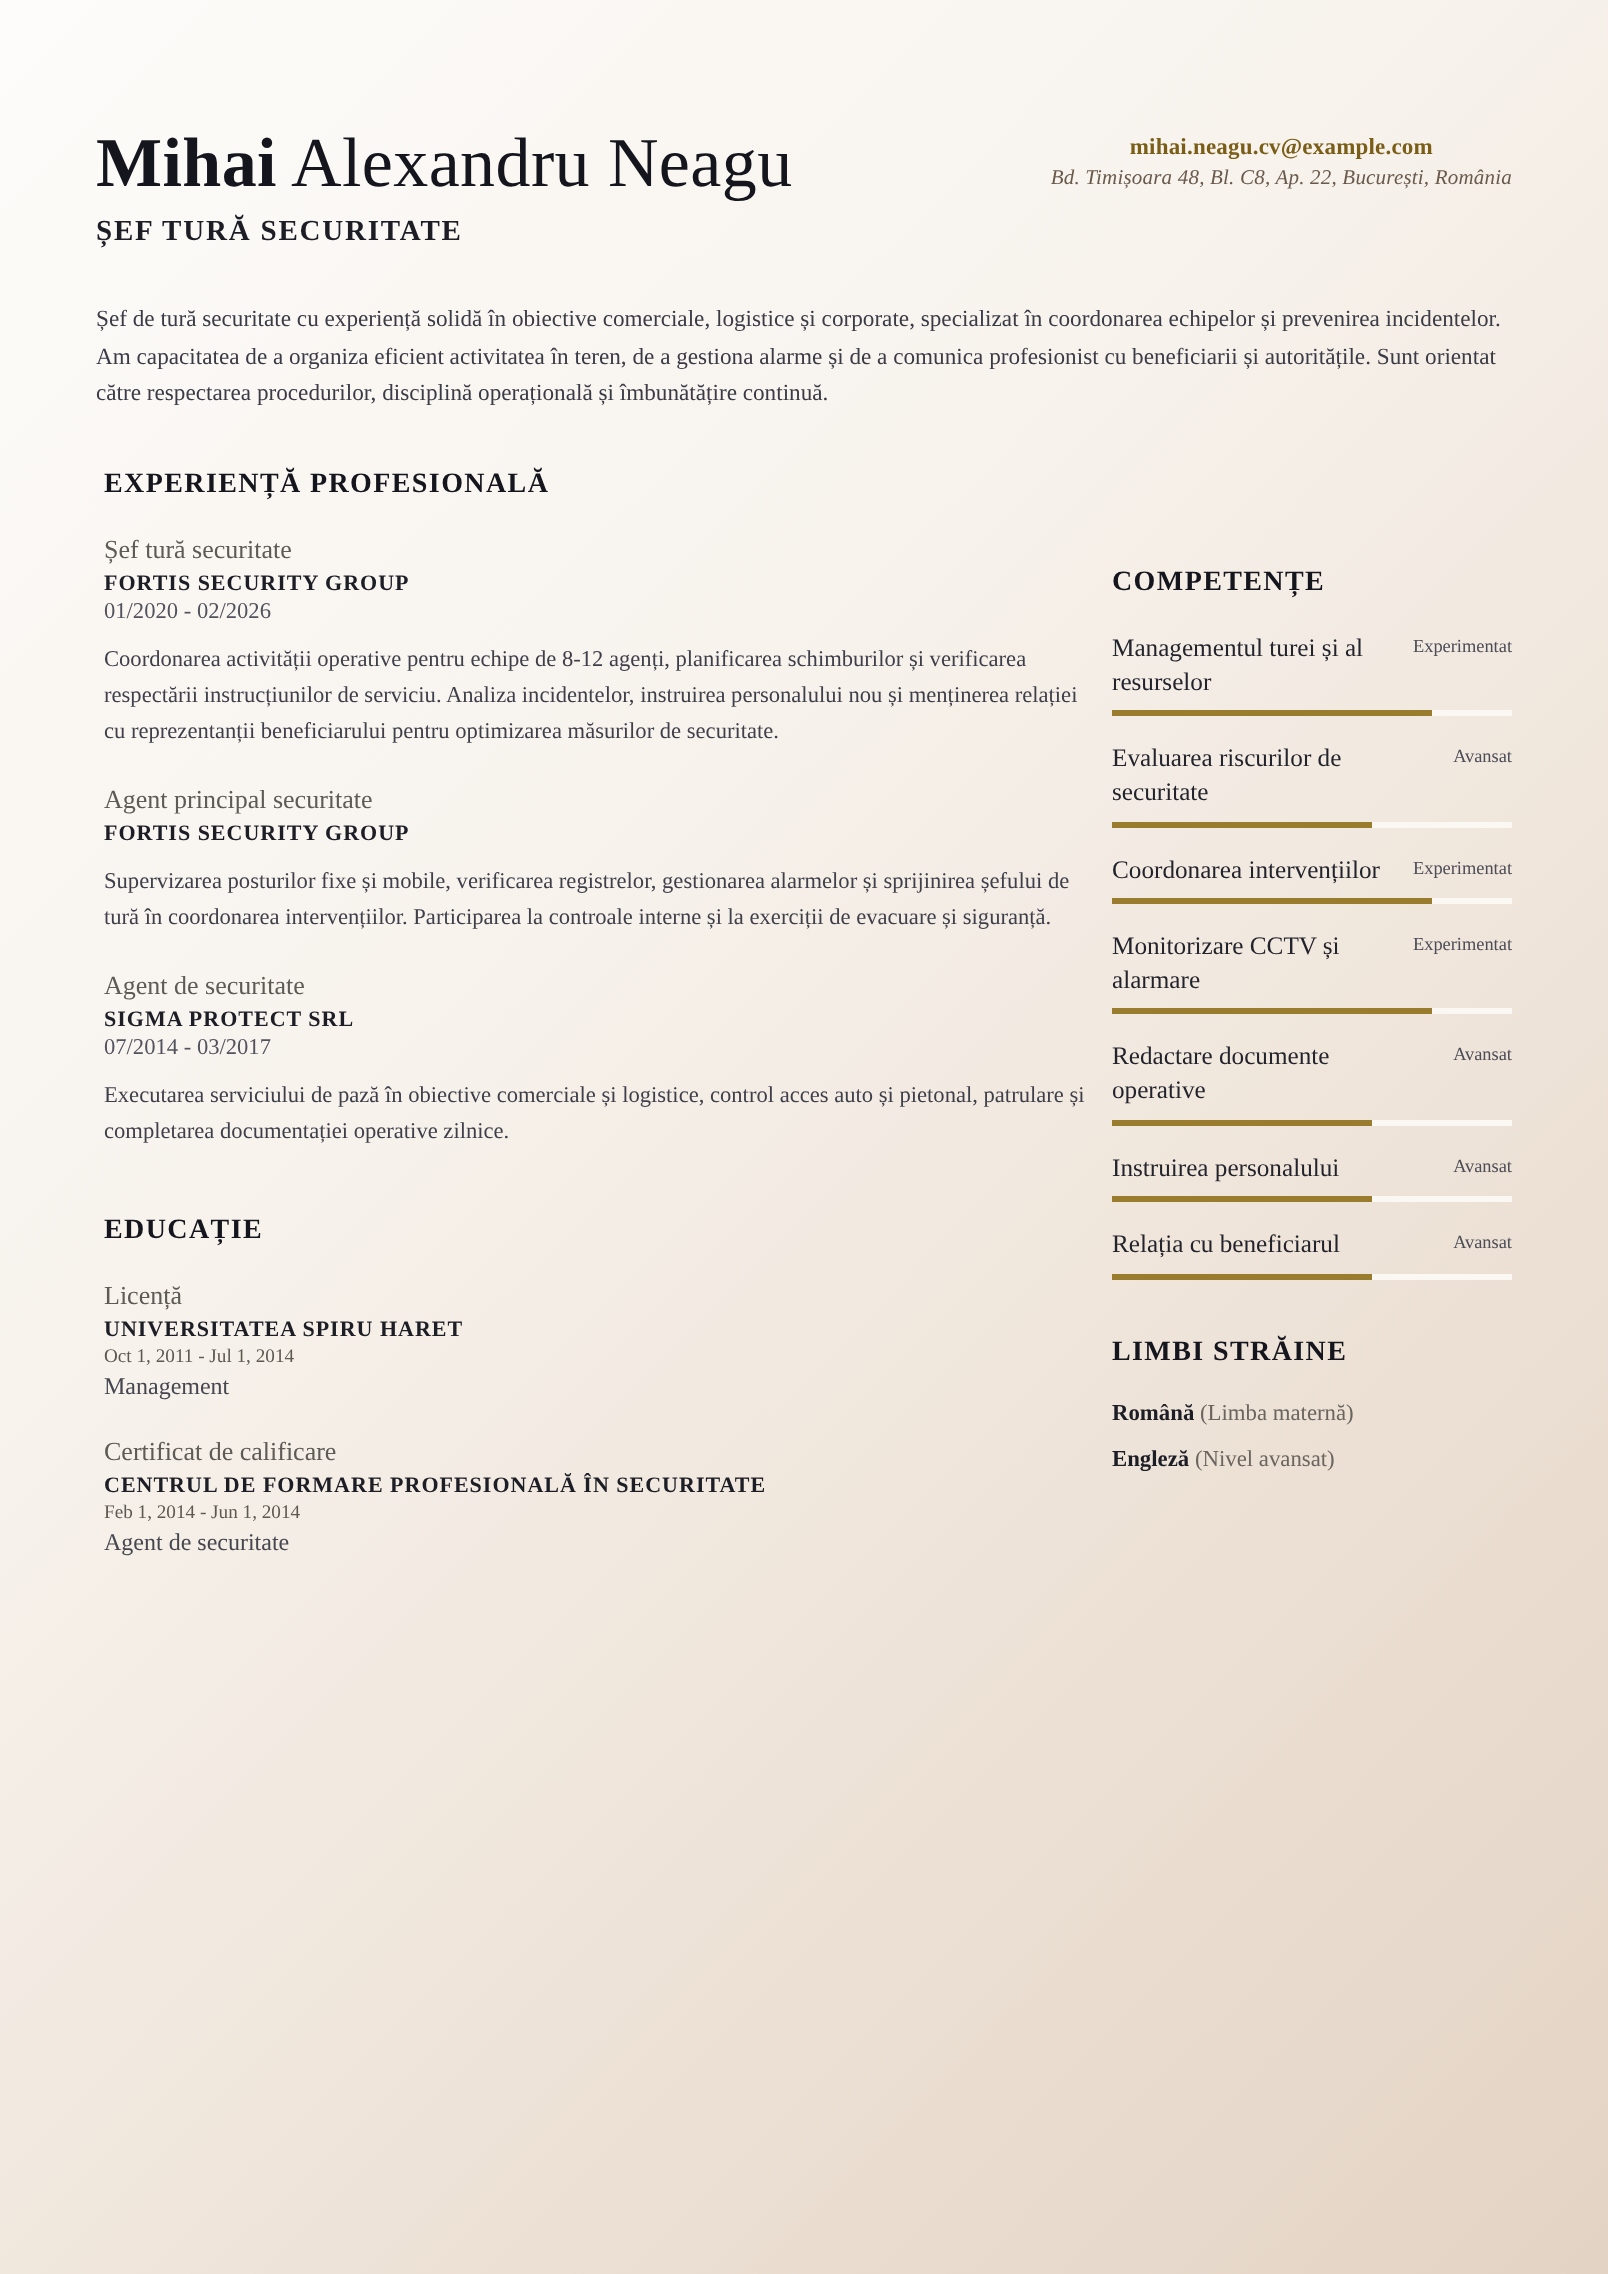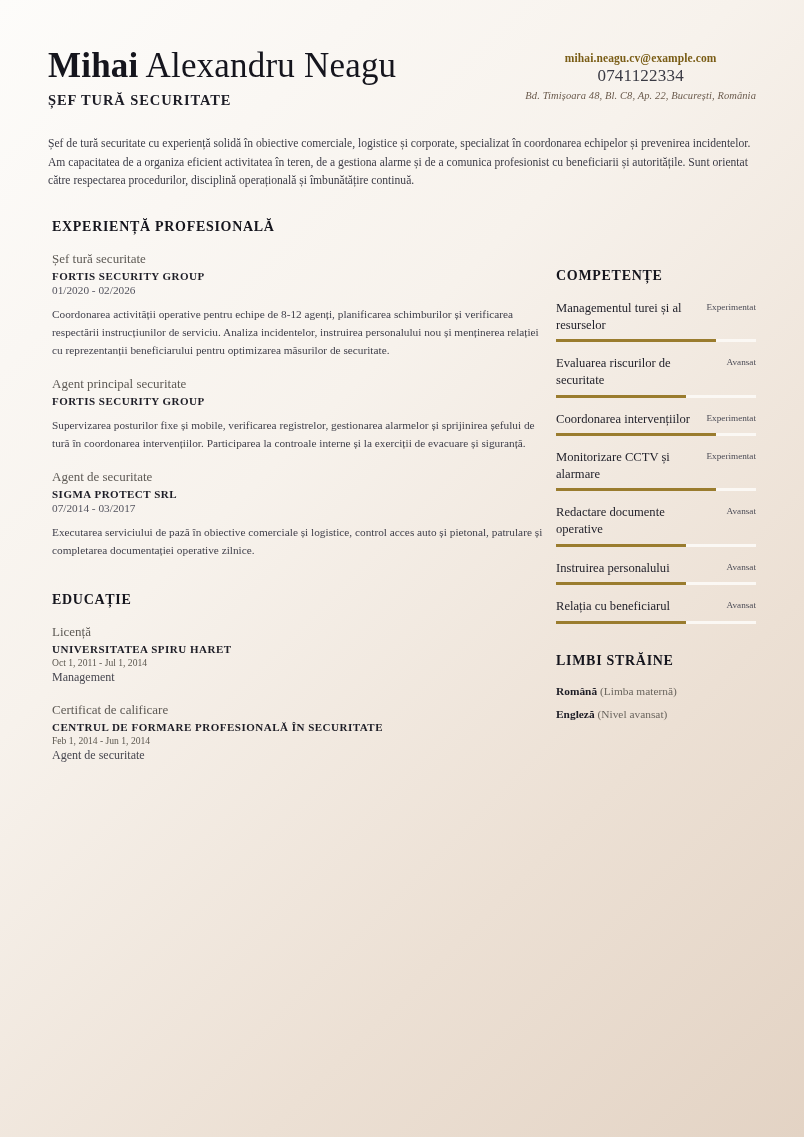--- a/index.html
+++ b/index.html
@@ -8,21 +8,21 @@
   }
   body {
     width: 804px;
     height: 1137px;
     background: linear-gradient(135deg, #fdfcfa 0%, #f7f2ec 38%, #ece0d4 72%, #e3d3c4 100%);
     font-family: "Liberation Serif", "DejaVu Serif", serif;
     color: #2b2b33;
     overflow: hidden;
   }
   .page {
-    padding: 46px 48px 0 48px;
+    padding: 62px 48px 0 48px;
     box-sizing: border-box;
   }
 
   
   .header {
     display: flex;
     align-items: flex-start;
     justify-content: space-between;
   }
   .identity { padding-top: 2px; }
@@ -179,21 +179,20 @@
   <div class="header">
     <div class="identity">
       <div class="name">
         <span class="first">Mihai</span>
         <span class="rest">Alexandru Neagu</span>
       </div>
       <div class="job-title">ȘEF TURĂ SECURITATE</div>
     </div>
     <div class="contact">
       <div class="email">mihai.neagu.cv@example.com</div>
-      <div class="phone">0741122334</div>
       <div class="address">Bd. Timișoara 48, Bl. C8, Ap. 22, București, România</div>
     </div>
   </div>
 
   <div class="summary">Șef de tură securitate cu experiență solidă în obiective comerciale, logistice și corporate, specializat în coordonarea echipelor și prevenirea incidentelor. Am capacitatea de a organiza eficient activitatea în teren, de a gestiona alarme și de a comunica profesionist cu beneficiarii și autoritățile. Sunt orientat către respectarea procedurilor, disciplină operațională și îmbunătățire continuă.</div>
 
   <div class="columns">
 
     <div class="col-main">
 

